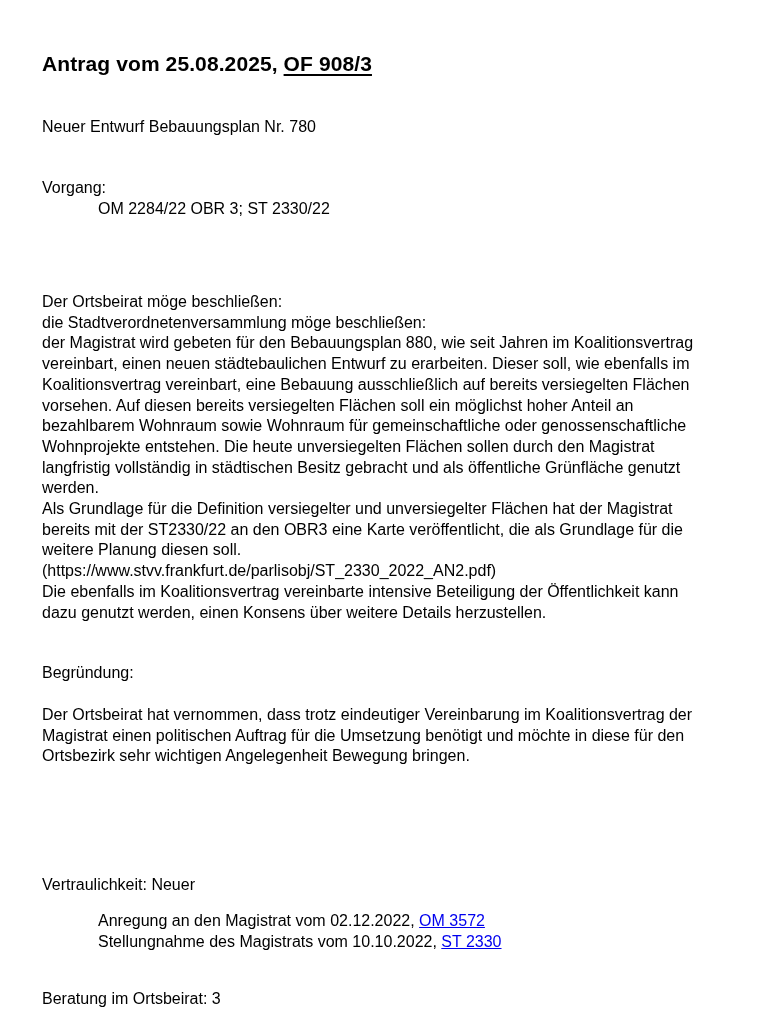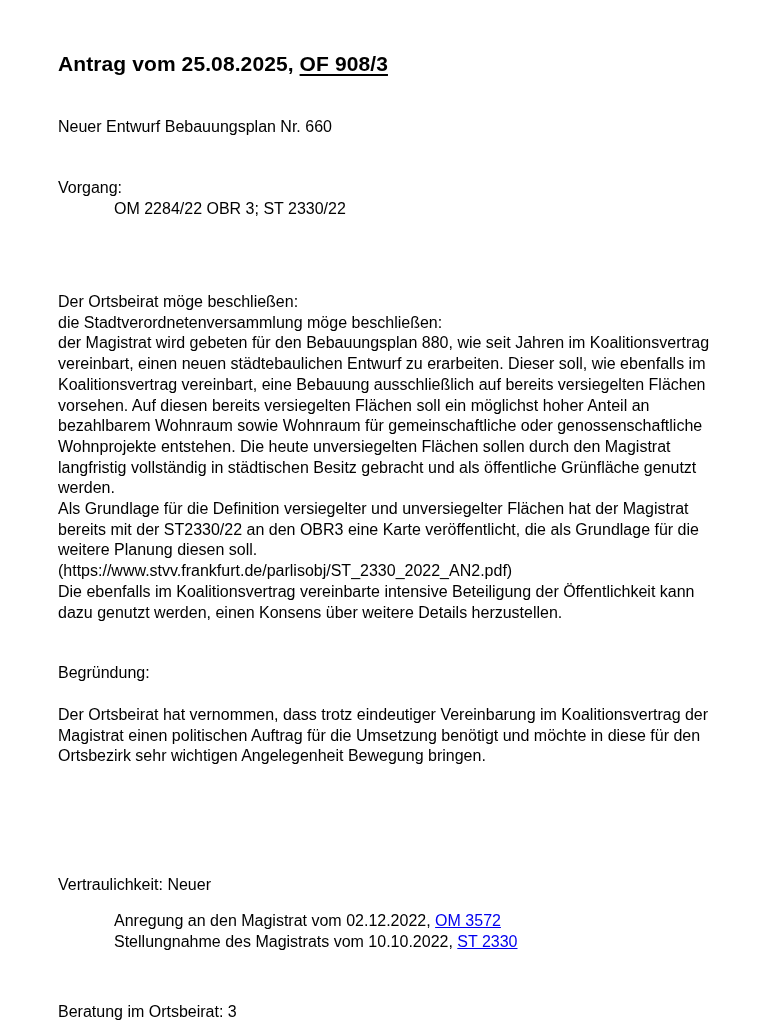--- a/index.html
+++ b/index.html
@@ -8,21 +8,21 @@
     position: relative;
     width: 759px;
     height: 1024px;
     background: #ffffff;
     color: #000000;
     font-family: "Liberation Sans", "DejaVu Sans", sans-serif;
     font-size: 16px;
     line-height: 20.7px;
     overflow: hidden;
   }
-  .abs { position: absolute; left: 58px; right: 22px; }
+  .abs { position: absolute; left: 42px; right: 22px; }
   .pre { white-space: pre-line; }
   .title {
     top: 50px;
     font-size: 21px;
     line-height: 27px;
     font-weight: bold;
     letter-spacing: 0.1px;
   }
   .title-ref {
     text-decoration: underline;
@@ -30,37 +30,37 @@
     text-underline-offset: 3px;
   }
   .betreff-block   { top: 117px; }
   .vorgang-block   { top: 178px; }
   .body-block      { top: 292px; }
   .begr-label      { top: 663px; }
   .begr-text       { top: 705px; }
   .antrag-block    { top: 813px; }
   .vertrau-block   { top: 875px; }
   .vorlage-block   { top: 911px; }
-  .beratung-block  { top: 989px; margin-top: 13px; }
+  .beratung-block  { top: 989px; }
   .indent { padding-left: 56px; }
   a.doc-link {
     color: #0000ee;
     text-decoration: underline;
     cursor: pointer;
   }
 </style>
 </head>
 <body>
 
 <div class="page">
 
   <h1 class="abs title"><span>Antrag vom 25.08.2025, </span><span class="title-ref">OF 908/3</span></h1>
 
   <div class="abs betreff-block">
-    <div>Neuer Entwurf Bebauungsplan Nr. 660</div>
+    <div>Neuer Entwurf Bebauungsplan Nr. 780</div>
   </div>
 
   <div class="abs vorgang-block">
     <div>Vorgang:</div>
     <div class="indent">OM 2284/22 OBR 3; ST 2330/22</div>
   </div>
 
   <div class="abs body-block pre">Der Ortsbeirat möge beschließen:
 die Stadtverordnetenversammlung möge beschließen:
 der Magistrat wird gebeten für den Bebauungsplan 880, wie seit Jahren im Koalitionsvertrag

